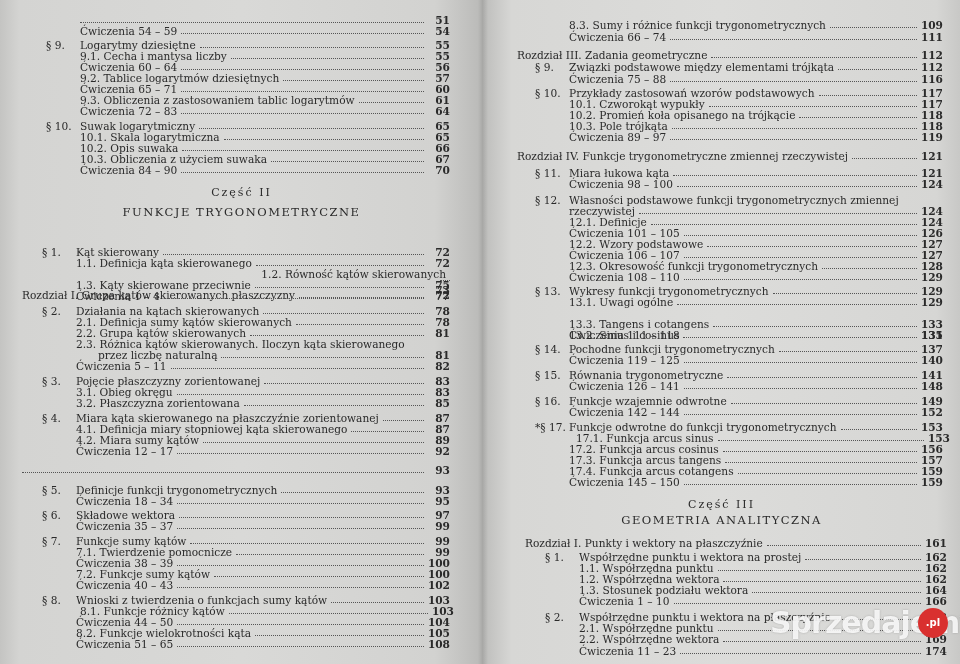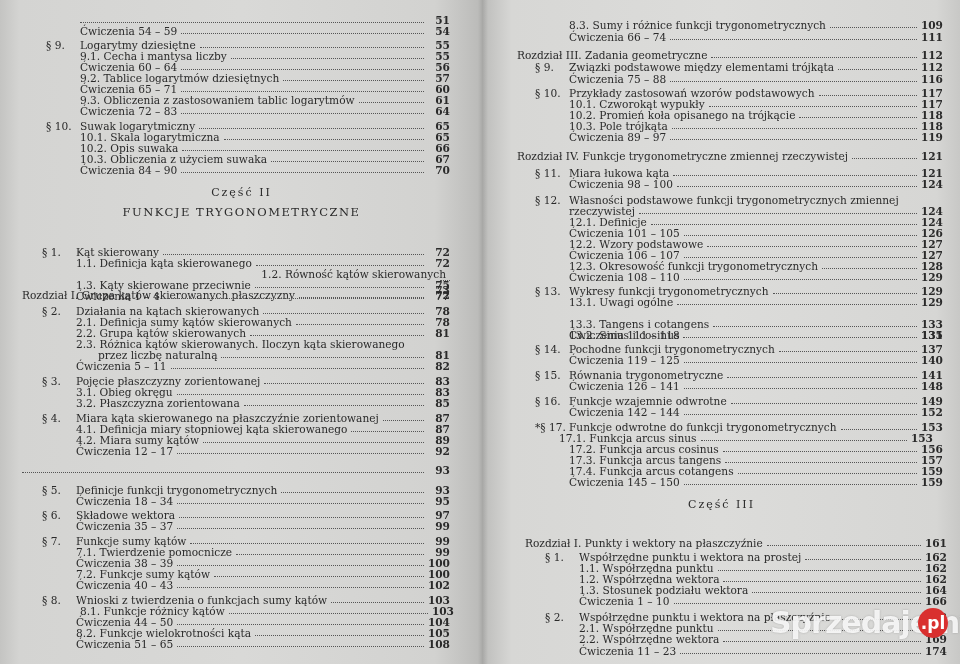--- a/index.html
+++ b/index.html
@@ -13,21 +13,21 @@
   .row .lbl{flex:0 0 auto;padding-right:4px;}
   .row .dots{flex:1 1 auto;border-bottom:1.3px dotted #555;margin-bottom:3px;min-width:10px;}
   .row .pg{flex:0 0 auto;width:26px;text-align:right;font-weight:bold;}
   .row .sec{position:absolute;}
   .hdr-part{position:absolute;font-size:11px;letter-spacing:2px;text-align:center;width:100%;}
   .hdr-title{position:absolute;font-size:11.5px;letter-spacing:1.5px;text-align:center;width:100%;}
   .wm{position:absolute;left:770px;top:605px;font-family:"DejaVu Sans","Liberation Sans",sans-serif;
       font-size:30px;font-weight:bold;color:rgba(255,255,255,.85);letter-spacing:-1px;
       text-shadow:0 0 2px rgba(120,120,120,.5);}
   .wm-dot{position:absolute;left:918px;top:608px;width:30px;height:30px;border-radius:50%;background:#d9302f;
-      color:#fff;font-family:"DejaVu Sans","Liberation Sans",sans-serif;font-size:17px;font-weight:bold;
+      color:#fff;font-family:"DejaVu Sans","Liberation Sans",sans-serif;font-size:10px;font-weight:bold;
       text-align:center;line-height:30px;}
 </style>
 </head>
 <body>
 
 <div class="page left">
   <div id="left-top">
       <div class="row" style="left: 80px; width: 370px; top: 14px;">
         <span class="dots"></span>
         <span class="pg">51</span>
@@ -448,21 +448,21 @@
         <span class="lbl">Ćwiczenia 142 – 144</span>
         <span class="dots"></span>
         <span class="pg">152</span>
       </div>
       <div class="row" style="left: 86px; width: 374px; top: 421px;">
         <span class="sec" style="left: -34px;">*§ 17.</span>
         <span class="lbl">Funkcje odwrotne do funkcji trygonometrycznych</span>
         <span class="dots"></span>
         <span class="pg">153</span>
       </div>
-      <div class="row" style="left: 76px; width: 374px; top: 432px;">
+      <div class="row" style="left: 93px; width: 374px; top: 432px;">
         <span class="lbl">17.1. Funkcja arcus sinus</span>
         <span class="dots"></span>
         <span class="pg">153</span>
       </div>
       <div class="row" style="left: 86px; width: 374px; top: 443px;">
         <span class="lbl">17.2. Funkcja arcus cosinus</span>
         <span class="dots"></span>
         <span class="pg">156</span>
       </div>
       <div class="row" style="left: 86px; width: 374px; top: 454px;">
@@ -475,20 +475,21 @@
         <span class="dots"></span>
         <span class="pg">159</span>
       </div>
       <div class="row" style="left: 86px; width: 374px; top: 476px;">
         <span class="lbl">Ćwiczenia 145 – 150</span>
         <span class="dots"></span>
         <span class="pg">159</span>
       </div>
     </div>
   <div class="hdr-part" style="top:498px;">Część III</div>
+  <div class="hdr-title" style="top:513px;">GEOMETRIA ANALITYCZNA</div>
   <div id="right-p3">
       <div class="row" style="left: 42px; width: 422px; top: 537px;">
         <span class="lbl">Rozdział I. Punkty i wektory na płaszczyźnie</span>
         <span class="dots"></span>
         <span class="pg">161</span>
       </div>
       <div class="row" style="left: 96px; width: 368px; top: 551px;">
         <span class="sec" style="left: -34px;">§  1.</span>
         <span class="lbl">Współrzędne punktu i wektora na prostej</span>
         <span class="dots"></span>

